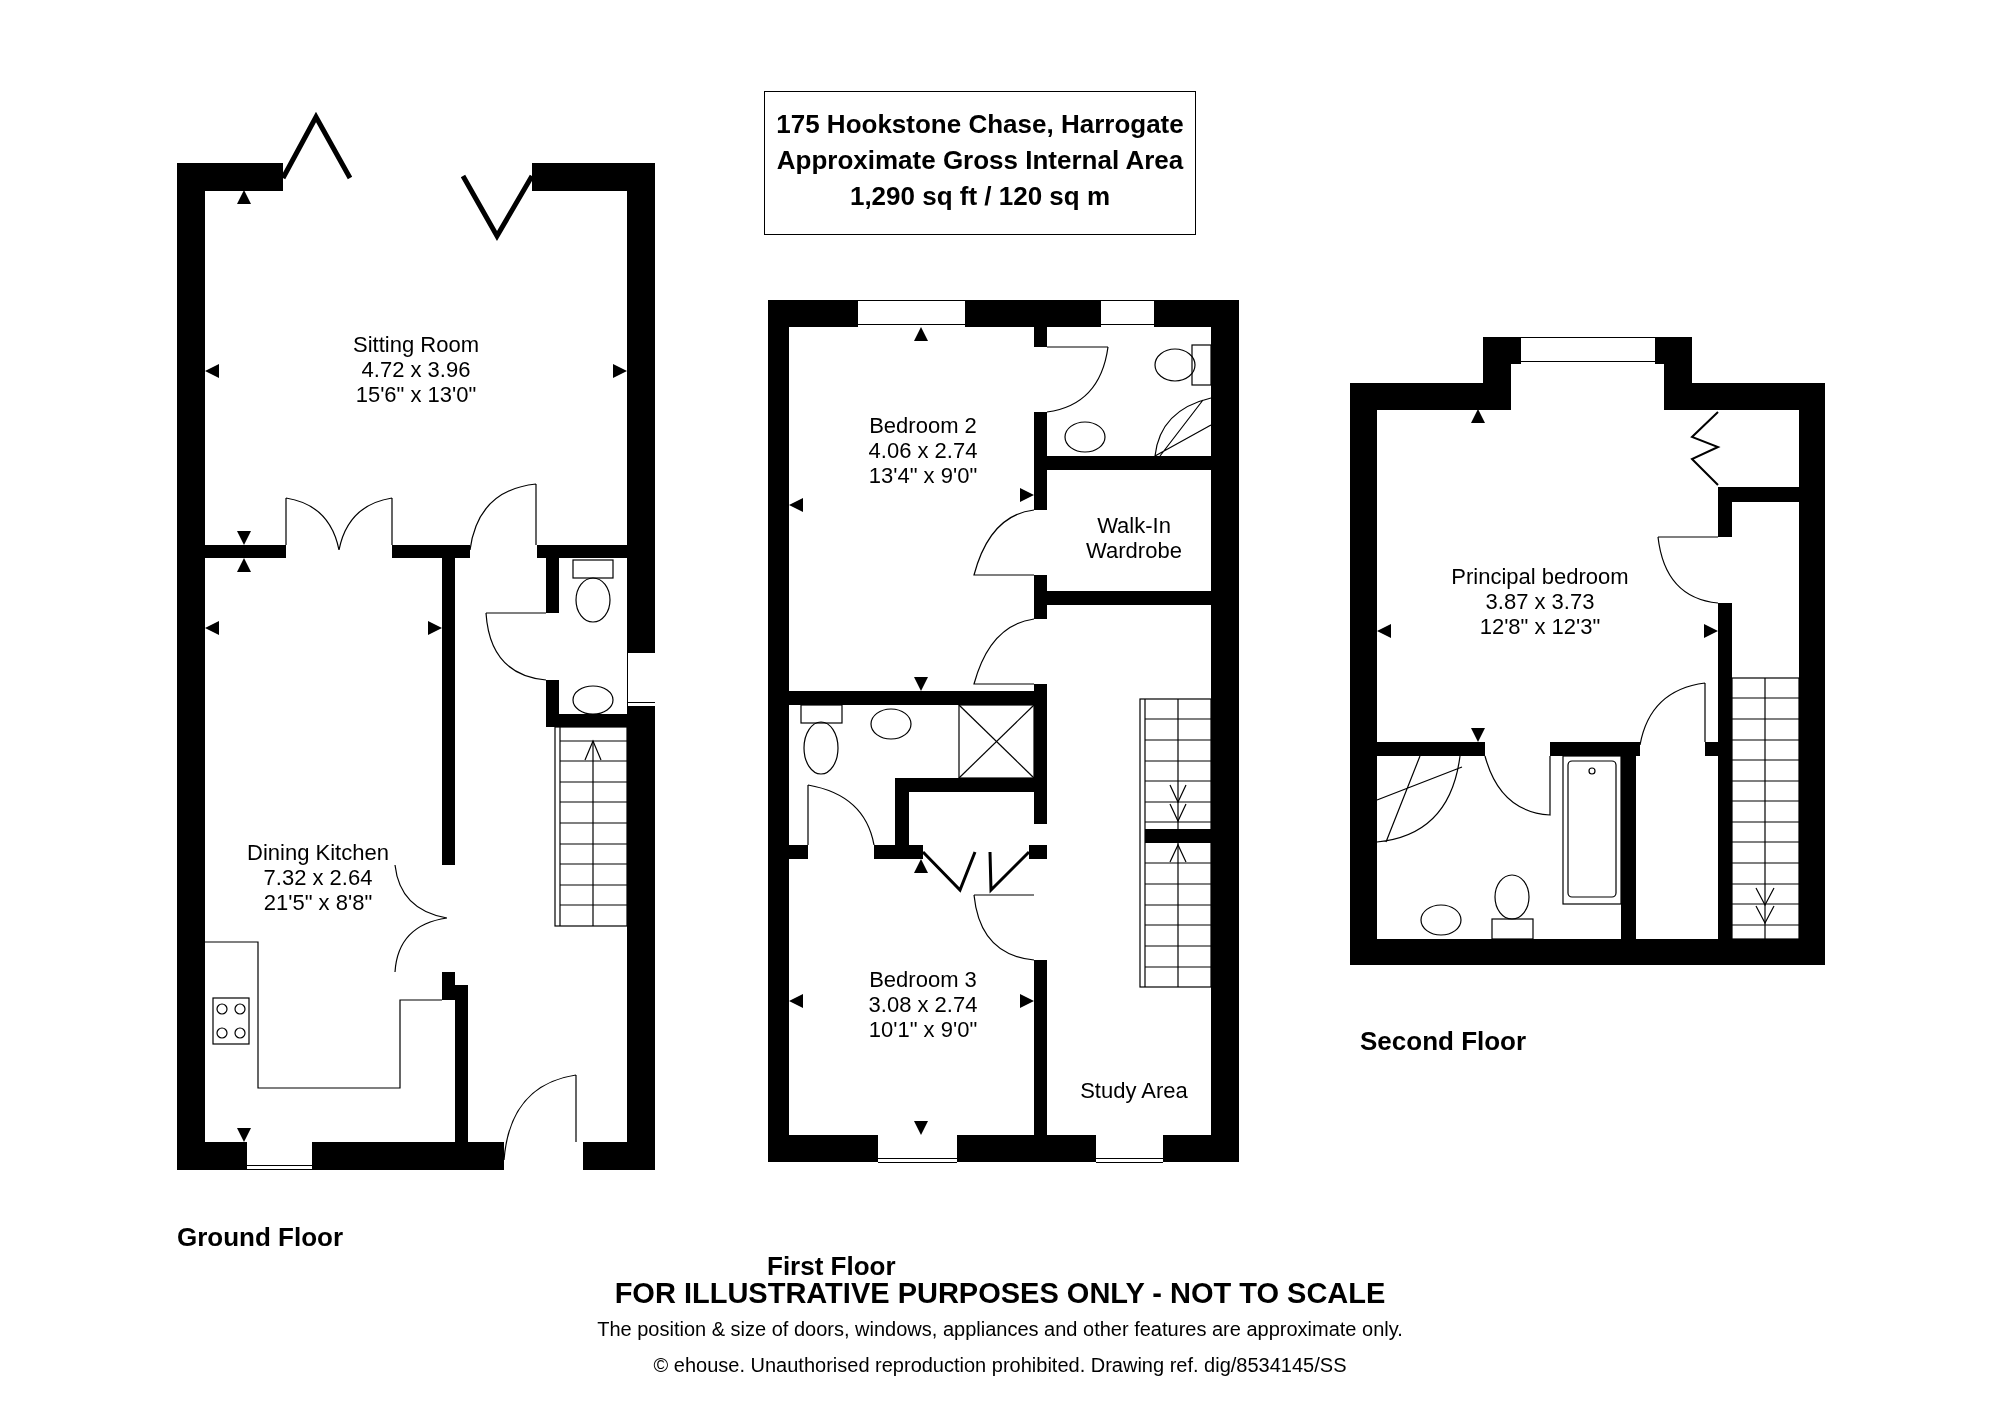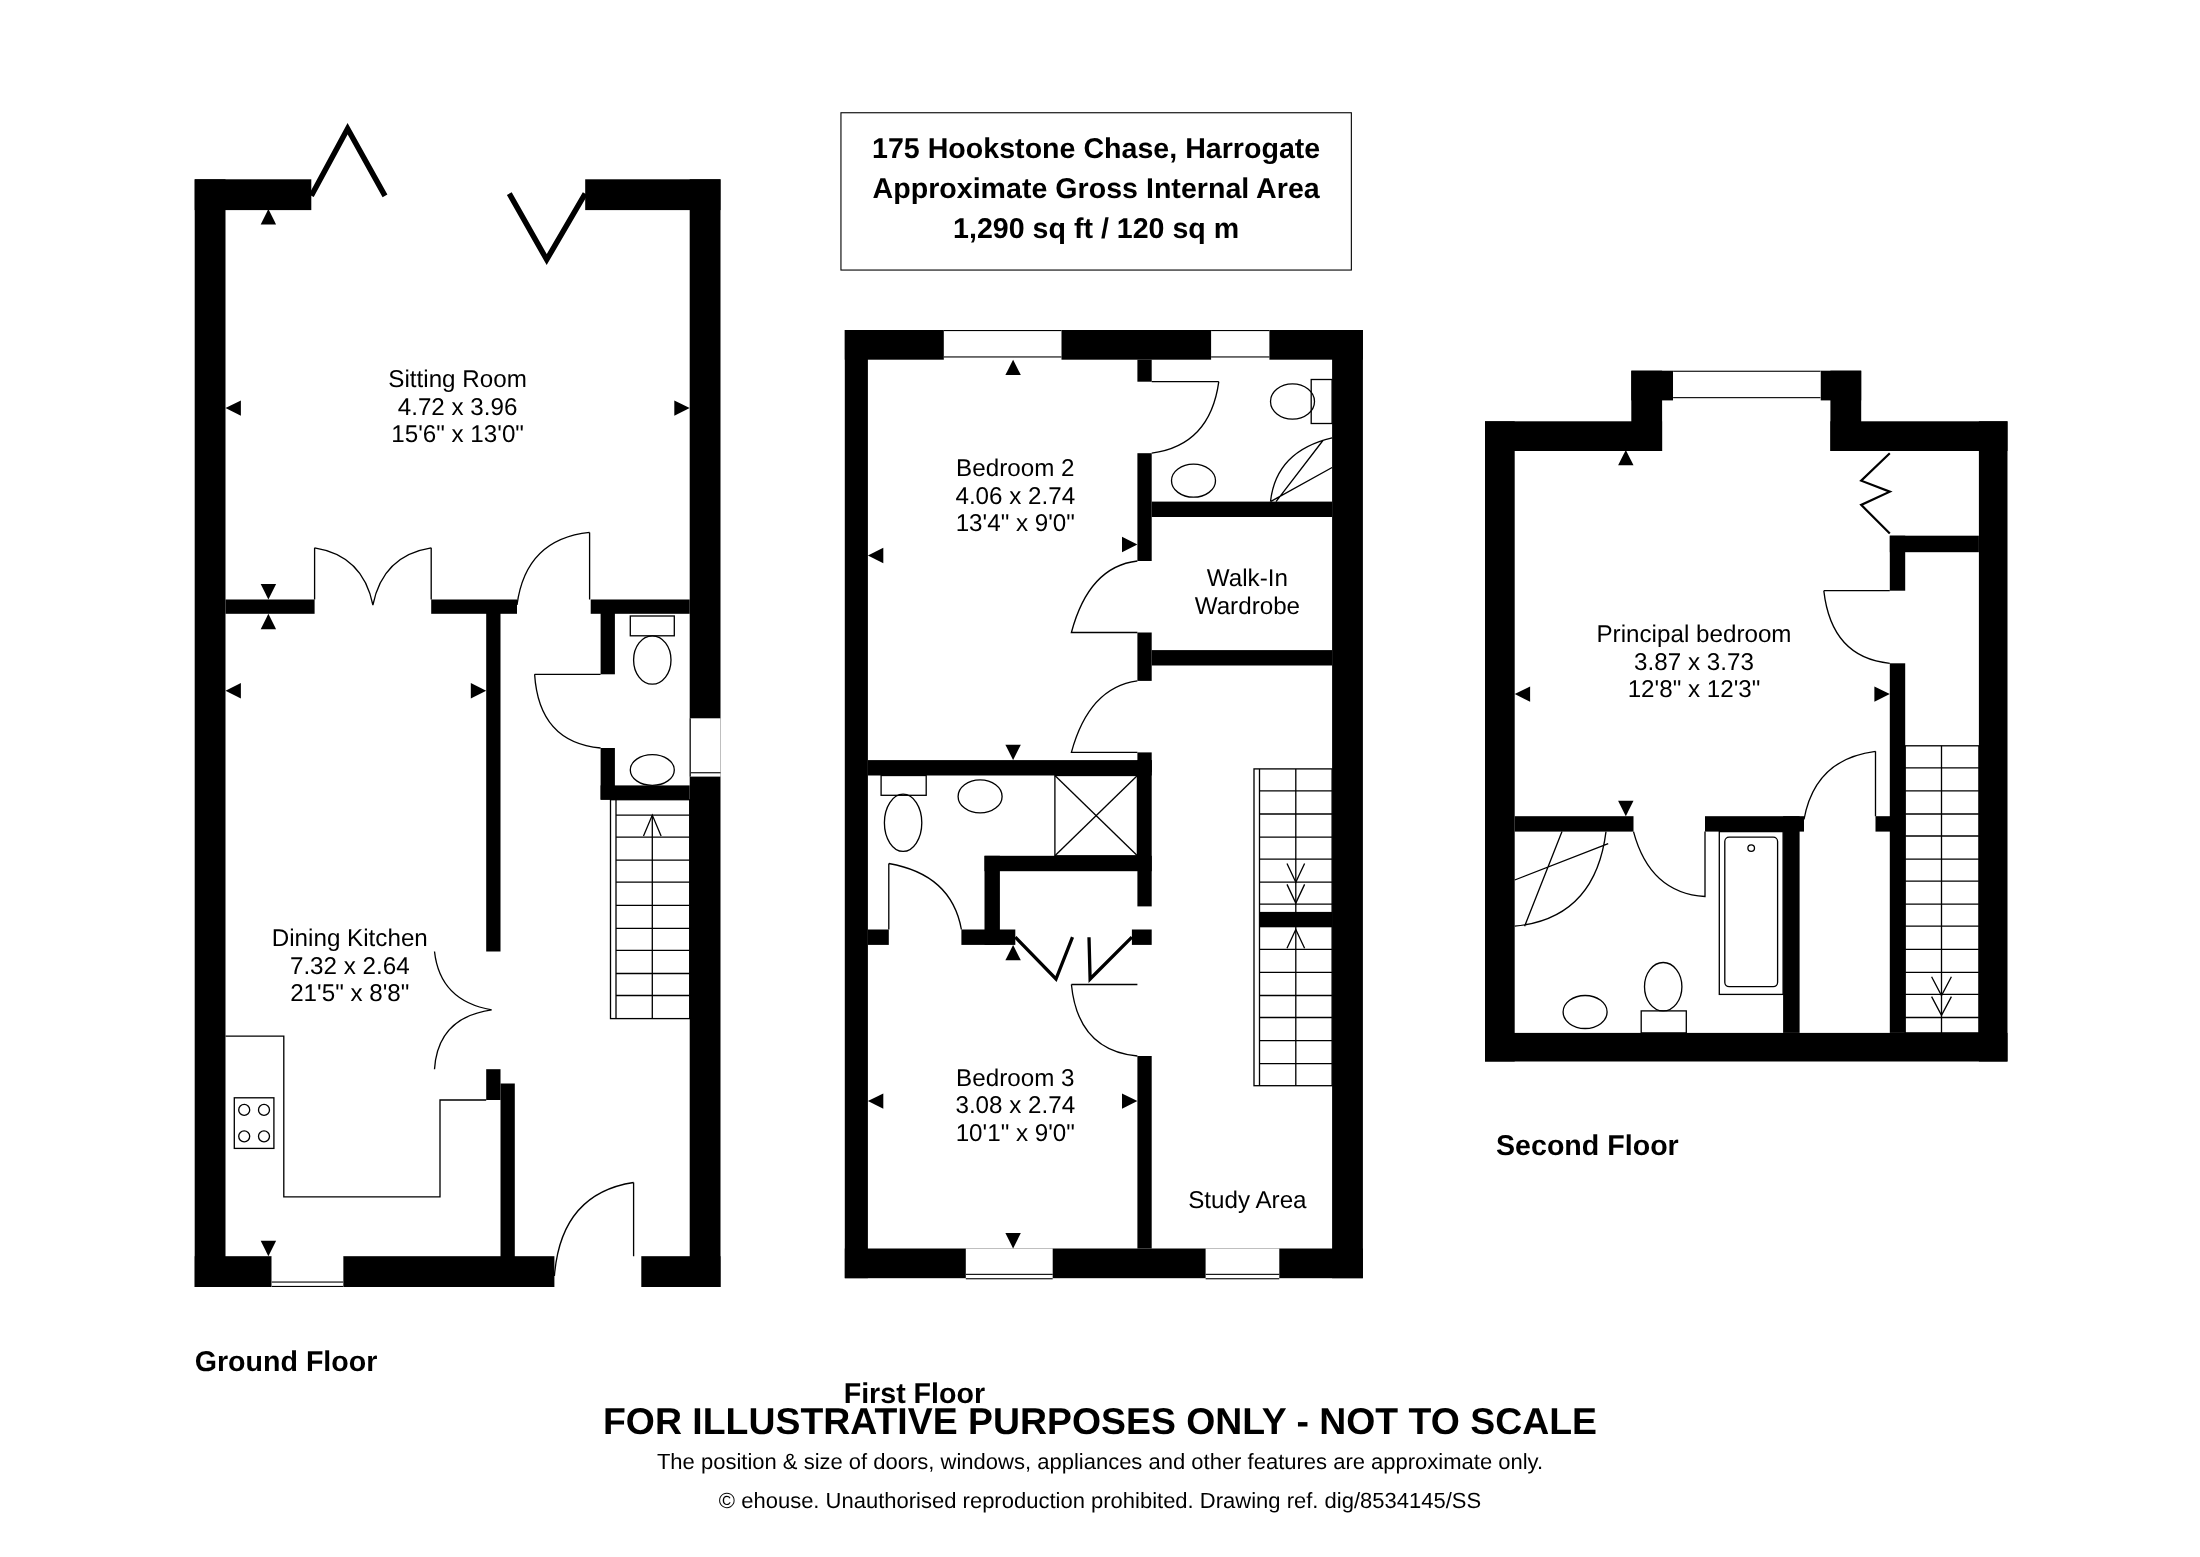--- a/index.html
+++ b/index.html
@@ -3,24 +3,24 @@
 <meta charset="utf-8">
 <style>
   html,body{margin:0;padding:0;background:#ffffff;}
   body{width:2000px;height:1415px;position:relative;overflow:hidden;font-family:"Liberation Sans",sans-serif;color:#000;}
   .w{position:absolute;background:#000;}
   .win{position:absolute;background:#fff;border-bottom:1px solid #000;}
   .win::after{content:"";position:absolute;left:0;right:0;bottom:3px;border-bottom:1px solid #000;}
   .lbl{position:absolute;text-align:center;font-size:22px;line-height:25px;white-space:nowrap;}
   .lbl span{display:block;}
   .floor-title{position:absolute;font-weight:bold;font-size:26px;}
-  #title-box{position:absolute;left:764px;top:102px;width:465px;height:144px;border:1.5px solid #000;box-sizing:border-box;text-align:center;font-weight:bold;font-size:26px;line-height:36px;padding-top:14px;}
+  #title-box{position:absolute;left:764px;top:91px;width:432px;height:144px;border:1.5px solid #000;box-sizing:border-box;text-align:center;font-weight:bold;font-size:26px;line-height:36px;padding-top:14px;}
   #title-box span{display:block;}
   #footer{position:absolute;left:0;width:2000px;top:1275px;text-align:center;}
-  #footer .f1{font-weight:bold;font-size:34px;line-height:36px;}
+  #footer .f1{font-weight:bold;font-size:29px;line-height:36px;}
   #footer .f2{font-size:20px;line-height:36px;}
   svg.overlay{position:absolute;left:0;top:0;}
 </style>
 </head>
 <body>
 
 <div id="title-box">
   <span>175 Hookstone Chase, Harrogate</span>
   <span>Approximate Gross Internal Area</span>
   <span>1,290 sq ft / 120 sq m</span>

